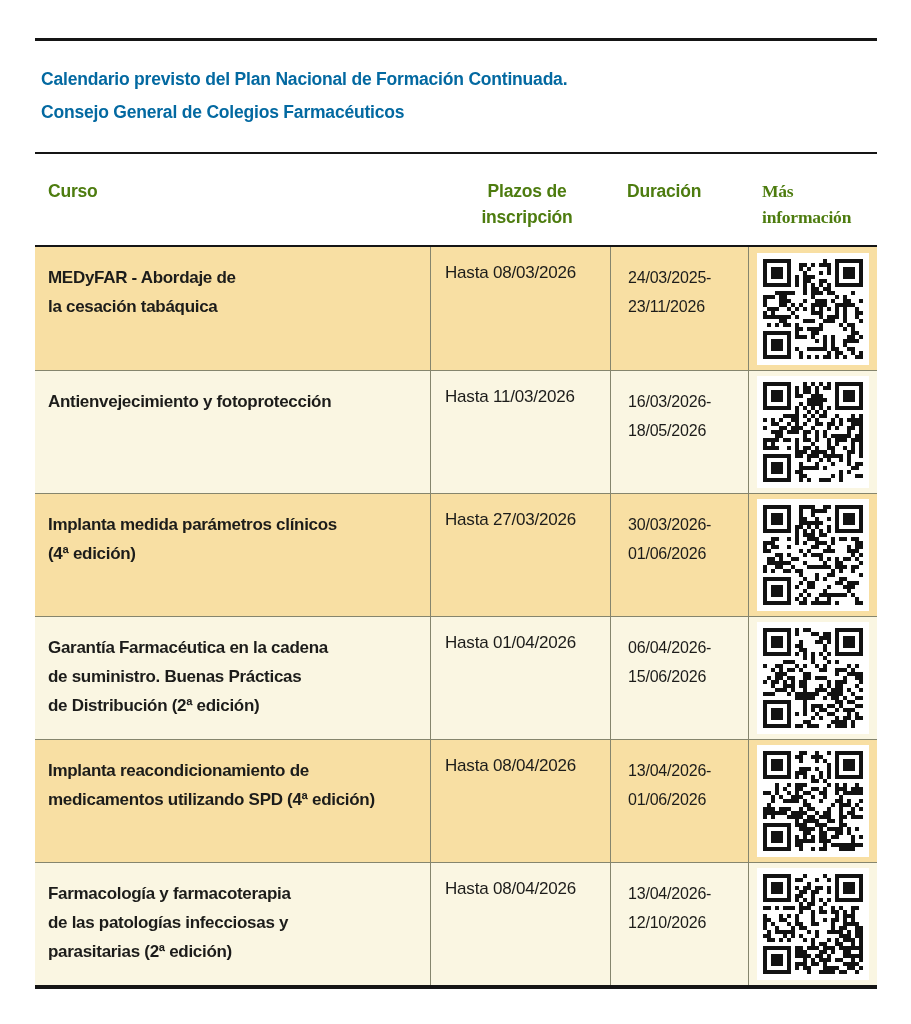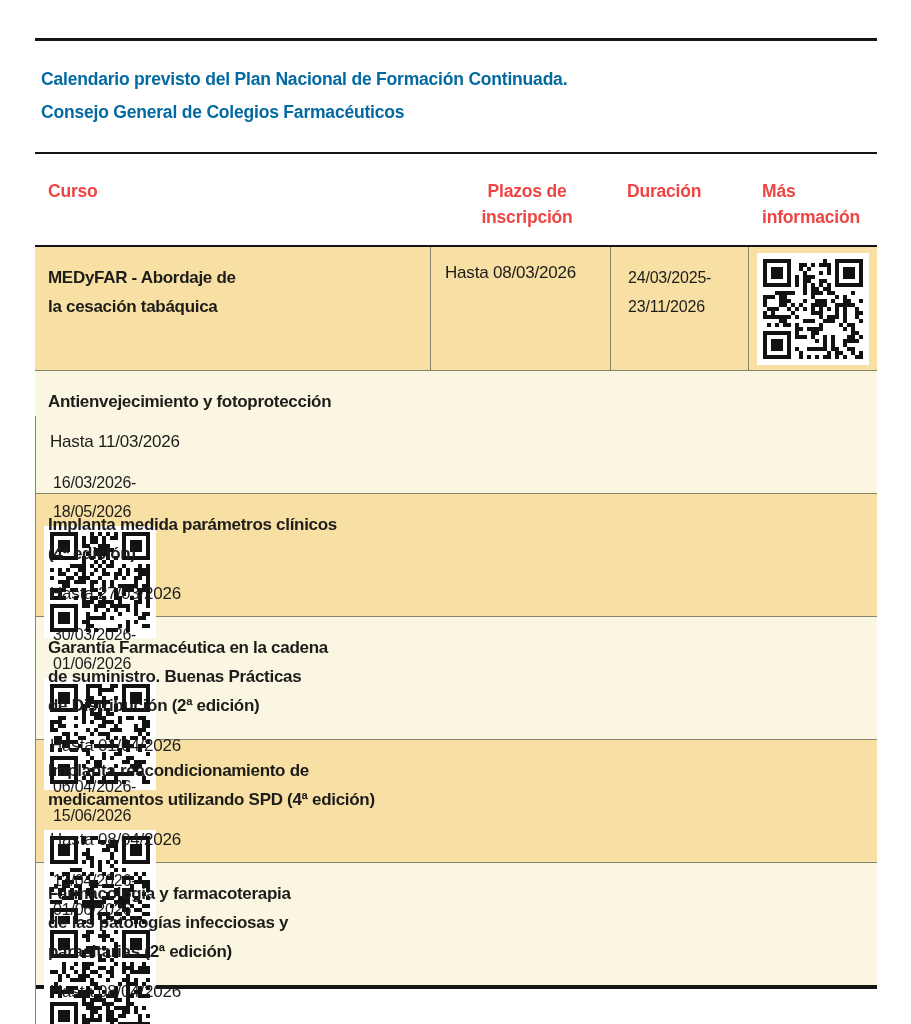--- a/index.html
+++ b/index.html
@@ -12,33 +12,33 @@
   .rule.top{margin-top:38px;height:3px;}
   .rule.mid{margin-top:23px;height:2px;}
   .doc-title{
     margin:22px 34px 0 41px;
     font-size:17.5px;font-weight:bold;line-height:33px;
     letter-spacing:-0.2px;color:#0369a1;
   }
   .header-row{
     display:flex;margin:0 34px 0 35px;height:91px;box-sizing:border-box;
     padding-top:24px;font-weight:bold;font-size:17.5px;line-height:26px;
-    letter-spacing:-0.2px;color:#ef4444;
+    letter-spacing:-0.2px;color:#4d7c0f;
   }
   .h-curso{width:395px;box-sizing:border-box;padding-left:13px;}
   .h-plazos{width:180px;box-sizing:border-box;padding-left:14px;text-align:center;}
   .h-dur{width:138px;box-sizing:border-box;padding-left:17px;}
-  .h-mas{width:129px;box-sizing:border-box;padding-left:14px;}
+  .h-mas{width:129px;box-sizing:border-box;padding-left:14px;font-family:Liberation Serif, serif;}
   .table-body{
     margin:0 34px 0 35px;
     border-top:2px solid var(--rule,#151515);
     border-bottom:4px solid var(--rule,#151515);
   }
   .row{display:flex;height:123px;box-sizing:border-box;}
-  .row + .row{border-top:1px solid var(--sep,#85856d);flex-direction:column;}
+  .row + .row{border-top:1px solid var(--sep,#85856d);}
   .row.alt-a{background:var(--row-a,#f8dfa3);}
   .row.alt-b{background:var(--row-b,#faf6e2);}
   .c-curso{
     width:395px;box-sizing:border-box;padding:16px 6px 0 13px;
     font-weight:bold;font-size:17px;line-height:29px;letter-spacing:-0.3px;
   }
   .c-curso div{white-space:nowrap;}
   .c-plazos{
     width:180px;box-sizing:border-box;border-left:1px solid var(--sep,#85856d);
     padding:16px 0 0 14px;font-size:17px;letter-spacing:-0.2px;

